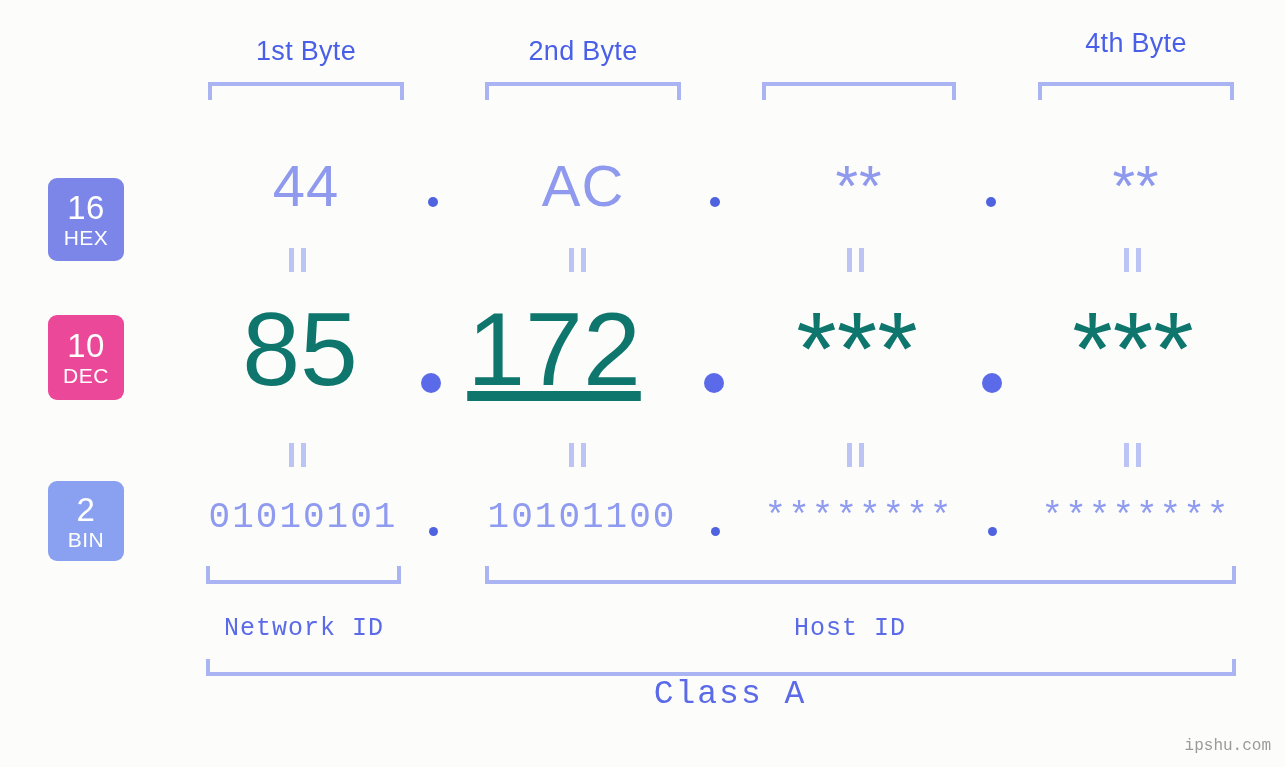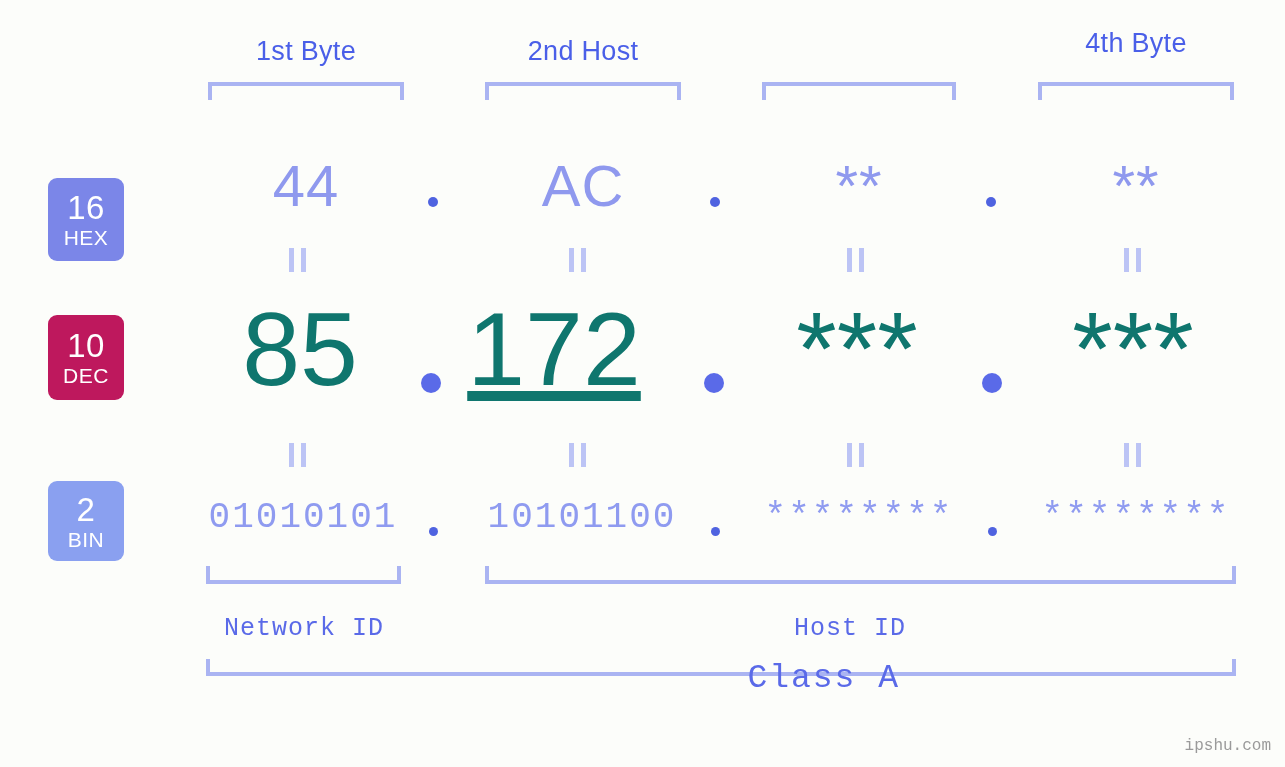--- a/index.html
+++ b/index.html
@@ -63,21 +63,21 @@
     font-weight: 400;
     letter-spacing: 0.5px;
   }
   .badge .name {
     font-size: 21px;
     font-weight: 400;
     margin-top: 3px;
     letter-spacing: 0.5px;
   }
   .badge-hex { background: #7b86e8; }
-  .badge-dec { background: #be185d; }
+  .badge-dec { background: #ec4899; }
   .badge-bin { background: #8aa0f0; }
 
   
   .cell {
     position: absolute;
     text-align: center;
     white-space: nowrap;
   }
   .hex-val {
     font-family: "Liberation Sans", sans-serif;
@@ -151,21 +151,21 @@
     color: #9a9a9a;
     letter-spacing: 0px;
   }
 </style>
 </head>
 <body>
 
 <div class="stage">
 
   <div class="byte-label" style="left:206px; top:36px; width:200px;">1st Byte</div>
-  <div class="byte-label" style="left:483px; top:36px; width:200px;">2nd Host</div>
+  <div class="byte-label" style="left:483px; top:36px; width:200px;">2nd Byte</div>
   <div class="byte-label" style="left:1036px; top:28px; width:200px;">4th Byte</div>
 
   <div class="bracket" style="left:208px; top:82px; width:196px; height:18px;"></div>
   <div class="bracket" style="left:485px; top:82px; width:196px; height:18px;"></div>
   <div class="bracket" style="left:762px; top:82px; width:194px; height:18px;"></div>
   <div class="bracket" style="left:1038px; top:82px; width:196px; height:18px;"></div>
 
   <div class="badge badge-hex" style="left:48px; top:155px; height:83px;margin-top:23px;">
     <div class="num">16</div>
     <div class="name">HEX</div>
@@ -239,17 +239,17 @@
   <div class="dot dot-bin" style="left:988px; top:527px;"></div>
   <div class="cell bin-val" style="left:1029px; top:497px; width:214px;">********</div>
 
   <div class="bracket-down" style="left:206px; top:566px; width:195px; height:18px;"></div>
   <div class="bracket-down" style="left:485px; top:566px; width:751px; height:18px;"></div>
 
   <div class="region-label" style="left:204px; top:614px; width:200px;">Network ID</div>
   <div class="region-label" style="left:760px; top:614px; width:180px;">Host ID</div>
 
   <div class="bracket-down" style="left:206px; top:659px; width:1030px; height:17px;"></div>
-  <div class="class-label" style="left:560px; top:660px; width:340px;text-align:right;">Class A</div>
+  <div class="class-label" style="left:560px; top:676px; width:340px;">Class A</div>
 
   <div class="watermark">ipshu.com</div>
 
 </div>
 
 </body></html>

